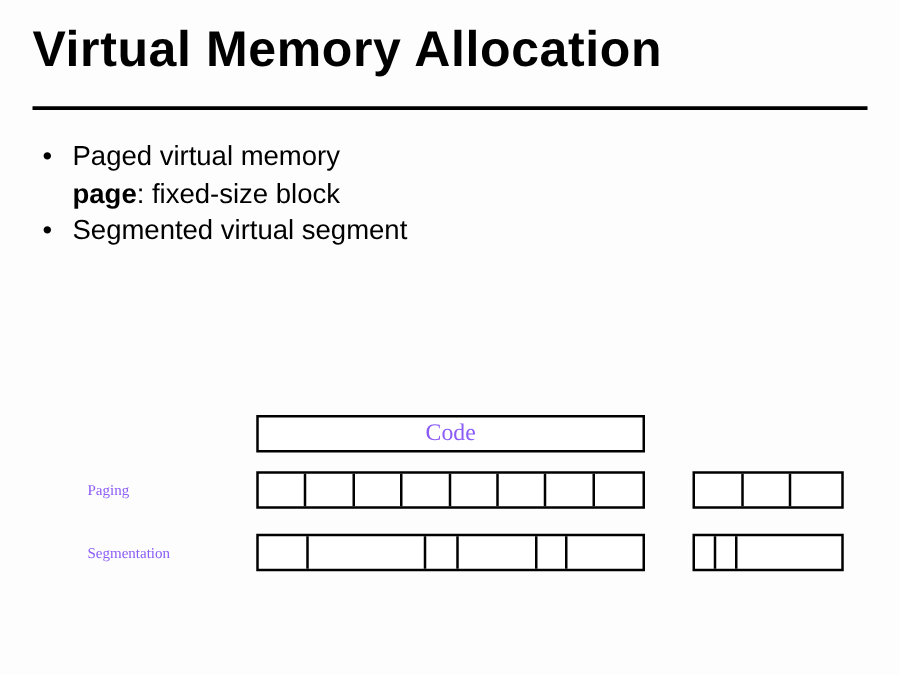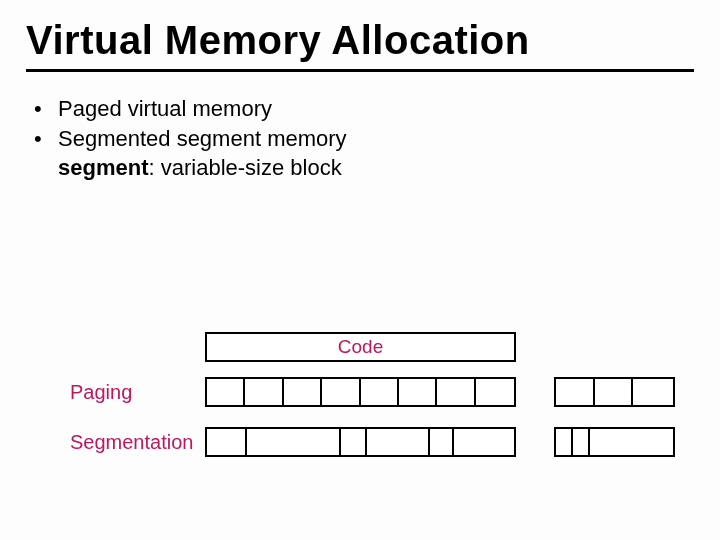--- a/index.html
+++ b/index.html
@@ -15,21 +15,21 @@
     box-sizing: border-box;
     width: 720px;
     height: 540px;
     padding: 18px 26px 0 26px;
     position: relative;
   }
   .title {
     font-size: 40px;
     font-weight: 700;
     border-bottom: 3px solid #000;
-    padding-bottom: 6px;
+    padding-bottom: 22px;
     margin: 0 0 22px 0;
     letter-spacing: 0.5px;
   }
   .bullets {
     font-size: 22px;
     line-height: 1.35;
     margin-left: 6px;
   }
   .bullet {
     position: relative;
@@ -45,34 +45,34 @@
     padding-left: 26px;
   }
   .bold { font-weight: 700; }
 
   
   .diagram {
     position: absolute;
     left: 70px;
     top: 332px;
     width: 620px;
-    font-family: Liberation Sans, sans-serif;
+    font-family: Liberation Serif, serif;
     font-size: 19px;
-    color: #be185d;
+    color: #8b5cf6;
   }
   .row {
     display: flex;
     align-items: center;
     margin-bottom: 18px;
     height: 32px;
   }
   .row-label {
     width: 135px;
     text-align: left;
-    font-size: 20px;
+    font-size: 12px;
   }
   .strip {
     display: flex;
     gap: 38px;
     align-items: stretch;
   }
   .header-labels {
     width: 135px; 
   }
   .header-row {
@@ -105,24 +105,24 @@
 </style>
 </head>
 <body>
 
 <div class="slide">
 
   <h1 class="title">Virtual Memory Allocation</h1>
 
   <div class="bullets">
     <div class="bullet">Paged virtual memory</div>
-    <div class="bullet">Segmented segment memory</div>
     <div class="sub">
-      <span class="bold">segment</span><span>: variable-size block</span>
+      <span class="bold">page</span><span>: fixed-size block</span>
     </div>
+    <div class="bullet">Segmented virtual segment</div>
   </div>
 
   <div class="diagram">
 
     <div class="header-row">
       <div class="header-labels"></div>
       <div class="strip">
         <div class="hbox" style="width:311px">
           <span>Code</span>
         </div>

